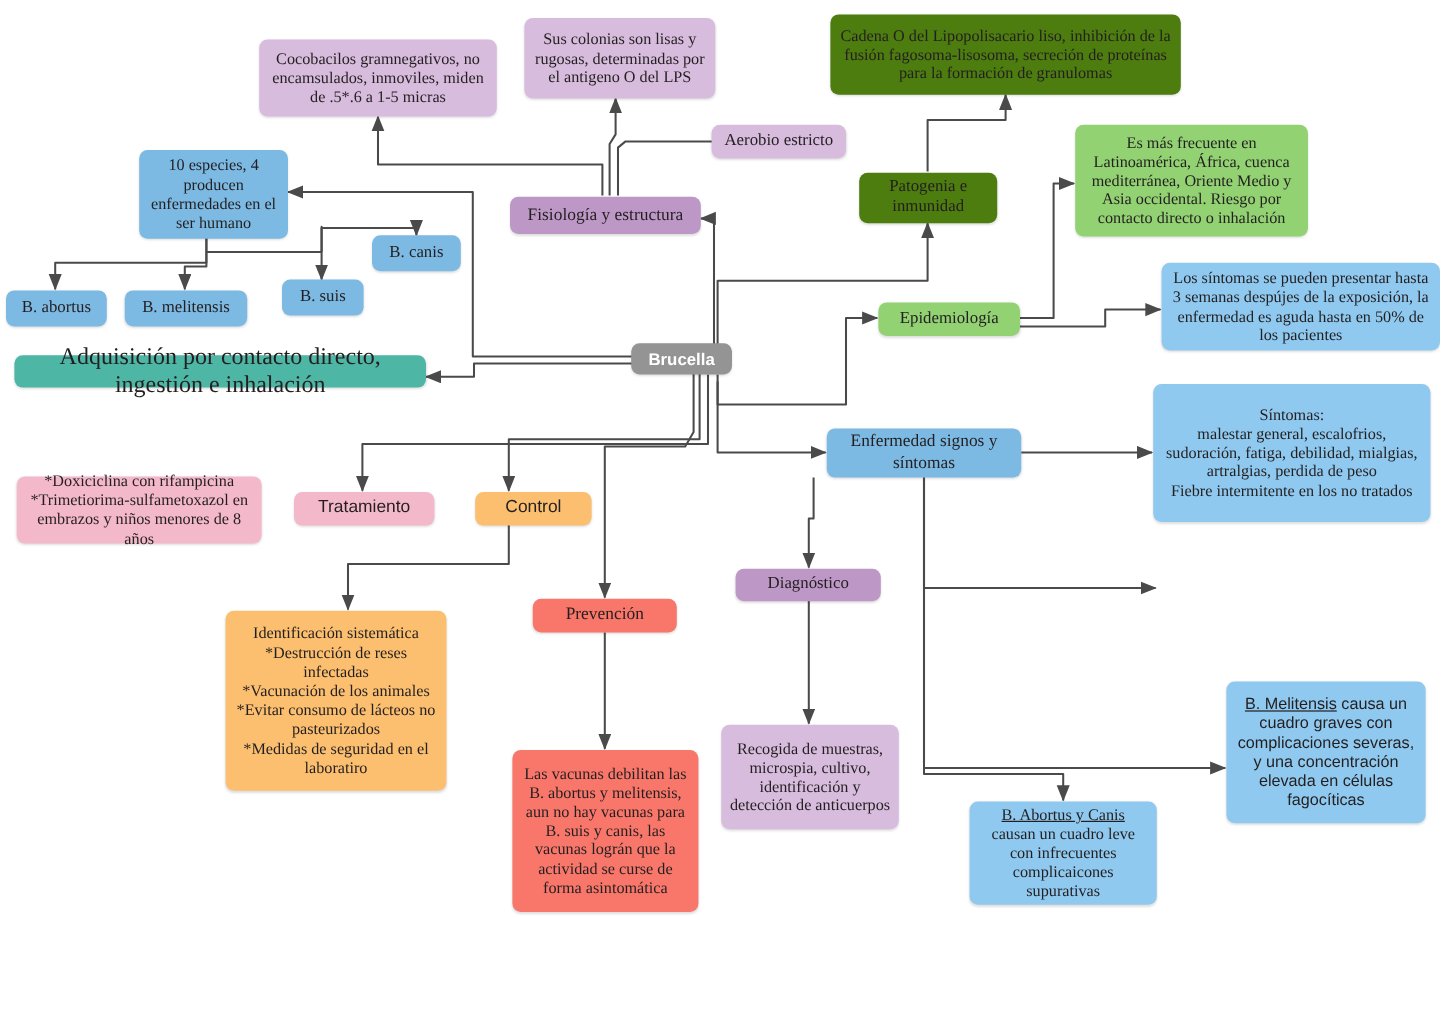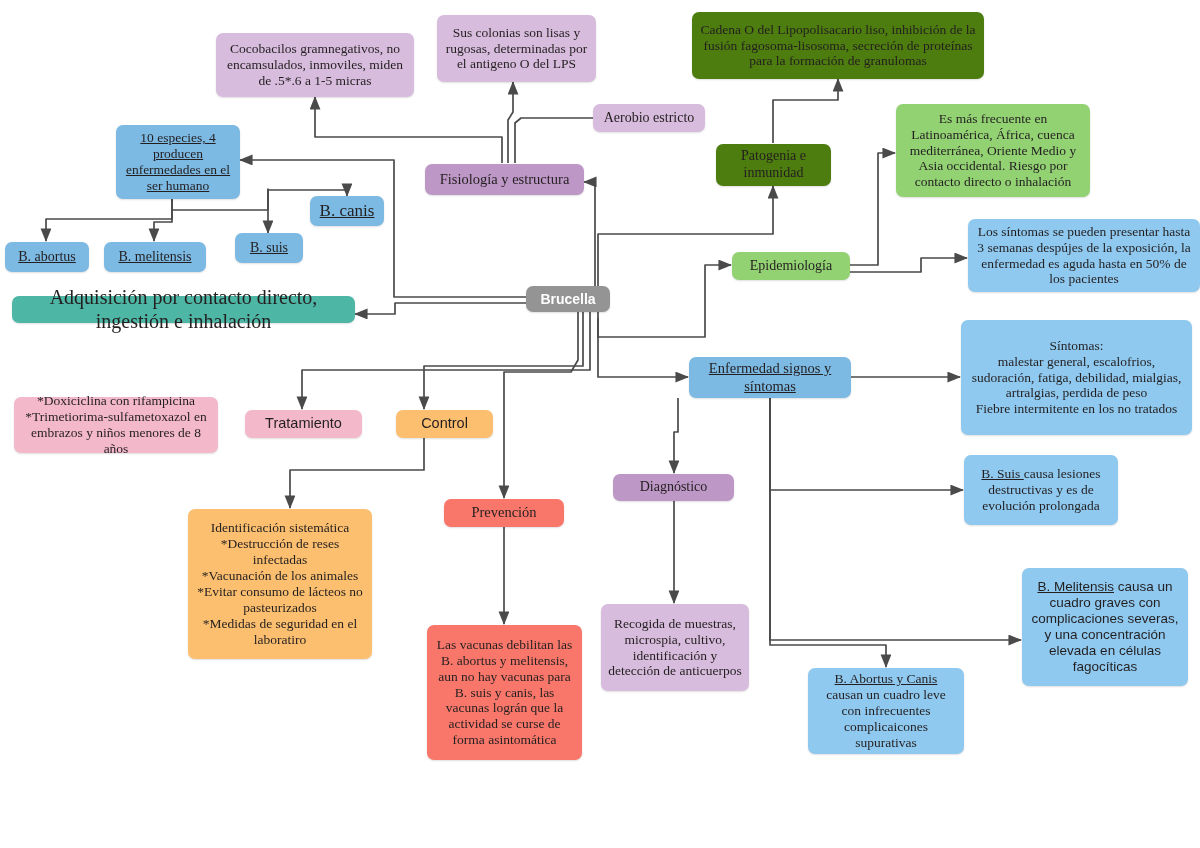--- a/index.html
+++ b/index.html
@@ -20,21 +20,21 @@
     text-align:center;
     color:#231f20;
     line-height:1.18;
     padding:5px 7px;
     box-shadow:0 1px 2px rgba(0,0,0,0.13);
   }
   .sans{font-family:"Liberation Sans","DejaVu Sans",sans-serif;}
   .root{background:#949494;color:#ffffff;font-weight:bold;}
   .purple{background:#bd97c6;}
   .purple-l{background:#d7bcdd;}
-  .blue{background:#7cb9e3;text-decoration:underline;}
+  .blue{background:#7cb9e3;}
   .blue-l{background:#8fc9ef;}
   .teal{background:#4db6a4;}
   .yellow{background:#4d7c0f;}
   .green{background:#92d273;}
   .pink{background:#f4b8cb;}
   .orange{background:#fbbf6f;}
   .salmon{background:#f9776a;}
   u{text-decoration:underline;}
 </style>
 </head>
@@ -117,43 +117,40 @@
   <div class="node purple-l" style="left:593px;top:104px;width:112px;height:28px;font-size:14px;">Aerobio estricto</div>
 
   <div class="node blue" style="left:116px;top:125px;width:124px;height:74px;font-size:13.5px;">10 especies, 4 producen enfermedades en el ser humano</div>
 
   <div class="node blue" style="left:5px;top:242px;width:84px;height:30px;font-size:14px;">B. abortus</div>
 
   <div class="node blue" style="left:104px;top:242px;width:102px;height:30px;font-size:14px;">B. melitensis</div>
 
   <div class="node blue" style="left:235px;top:233px;width:68px;height:30px;font-size:14px;">B. suis</div>
 
-  <div class="node blue" style="left:310px;top:196px;width:74px;height:30px;font-size:17px;">B. canis</div>
+  <div class="node blue" style="left:310px;top:196px;width:74px;height:30px;font-size:14px;">B. canis</div>
 
   <div class="node teal" style="left:12px;top:296px;width:343px;height:27px;font-size:20px;">Adquisición por contacto directo, ingestión e inhalación</div>
 
   <div class="node yellow" style="left:716px;top:144px;width:115px;height:42px;font-size:14px;">Patogenia e inmunidad</div>
 
   <div class="node yellow" style="left:692px;top:12px;width:292px;height:67px;font-size:13.5px;">Cadena O del Lipopolisacario liso, inhibición de la fusión fagosoma-lisosoma, secreción de proteínas para la formación de granulomas</div>
 
   <div class="node green" style="left:732px;top:252px;width:118px;height:28px;font-size:14px;">Epidemiología</div>
 
   <div class="node green" style="left:896px;top:104px;width:194px;height:93px;font-size:13.5px;">Es más frecuente en Latinoamérica, África, cuenca mediterránea, Oriente Medio y Asia occidental. Riesgo por contacto directo o inhalación</div>
 
   <div class="node blue" style="left:689px;top:357px;width:162px;height:41px;font-size:14.5px;">Enfermedad signos y síntomas</div>
 
   <div class="node blue-l" style="left:968px;top:219px;width:232px;height:73px;font-size:13.5px;">Los síntomas se pueden presentar hasta 3 semanas despújes de la exposición,  la enfermedad es aguda hasta en 50% de los pacientes</div>
 
   <div class="node blue-l" style="left:961px;top:320px;width:231px;height:115px;font-size:13.5px;white-space:pre-line;">Síntomas:
 malestar general, escalofrios, sudoración, fatiga, debilidad, mialgias, artralgias, perdida de peso
 Fiebre intermitente en los no tratados</div>
 
-  <div class="node blue-l" style="left:964px;top:455px;width:154px;height:70px;font-size:13.5px;">
-    <span><u>B. Suis </u><span>causa lesiones destructivas y es de evolución prolongada</span></span>
-  </div>
 
   <div class="node blue-l sans" style="left:1022px;top:568px;width:166px;height:118px;font-size:13.5px;">
     <span><u>B. Melitensis</u><span> causa un cuadro graves con complicaciones severas, y una concentración elevada en células fagocíticas</span></span>
   </div>
 
   <div class="node blue-l" style="left:808px;top:668px;width:156px;height:86px;font-size:13.5px;">
     <span><u>B. Abortus y Canis</u><br><span>causan un cuadro leve con infrecuentes complicaicones supurativas</span></span>
   </div>
 
   <div class="node pink sans" style="left:245px;top:410px;width:117px;height:28px;font-size:14.5px;">Tratamiento</div>

